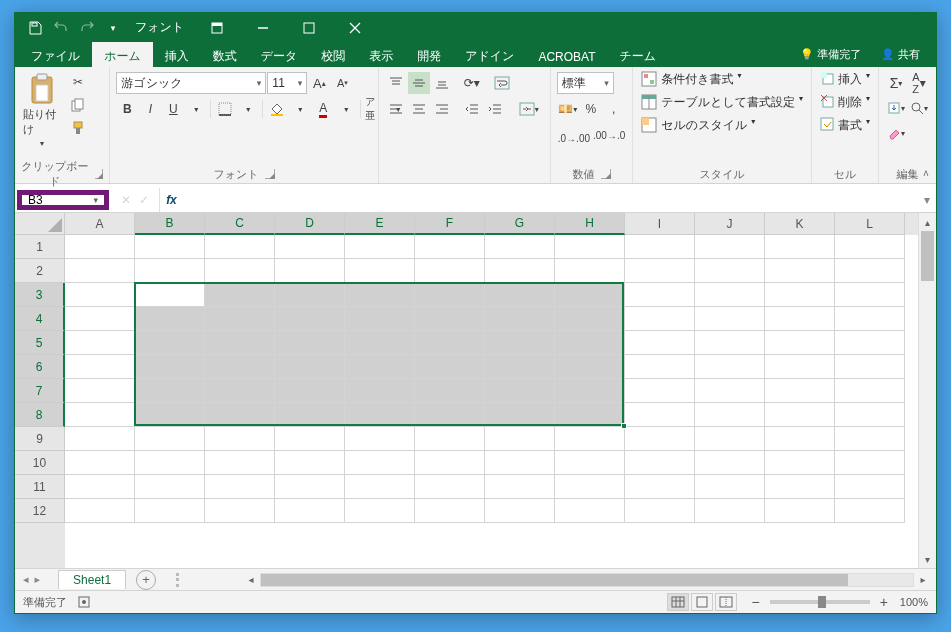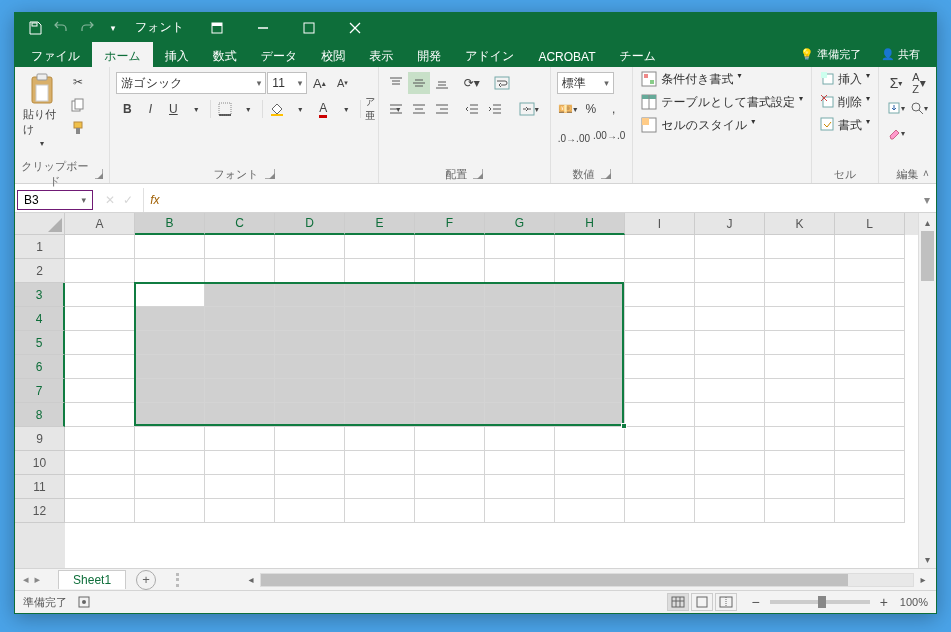--- a/index.html
+++ b/index.html
@@ -34,24 +34,24 @@
   .bigbtn { width:42px; display:flex; flex-direction:column; align-items:center; justify-content:center; gap:2px; font-size:11px; color:#444; padding:2px;}
   .smallrow { display:flex; align-items:center; gap:1px; height:24px;}
   .sbtn { min-width:22px; height:22px; display:flex; align-items:center; justify-content:center; color:#444; border:1px solid transparent; font-size:12px;}
   .combo { height:22px; border:1px solid #c0c0c0; background:#fff; display:flex; align-items:center; padding:0 4px; font-size:12px; color:#333;}
   .combo .arrow { margin-left:auto; font-size:9px; color:#666;}
   .stack { display:flex; flex-direction:column; gap:1px;}
   .rowitem { display:flex; gap:4px; font-size:12px; color:#333; height:22px; padding:0 2px; white-space:nowrap;}
   
   
   .fbar { height:25px; border-bottom:1px solid #d4d4d4; display:flex; align-items:stretch; background:#fff; margin-top:4px;}
-  .namebox { width:76px; border:1px solid #701a75; margin:2px; display:flex; align-items:center; padding:0 6px; font-size:12px; background:#fff;gap:27px;}
+  .namebox { width:92px; border:5px solid #701a75; margin:2px; display:flex; align-items:center; padding:0 6px; font-size:12px; background:#fff;gap:27px;}
   .namebox .arrow{ margin-left:auto; font-size:9px; color:#666;}
   .fbtns { display:flex; align-items:center; gap:8px; padding:0 10px; color:#999; border-right:1px solid #e0e0e0;}
-  .fxlabel { font-style:italic; color:#a16207; padding:0 6px; display:flex; align-items:center;}
+  .fxlabel { font-style:italic; color:#0c4a6e; padding:0 6px; display:flex; align-items:center;font-weight:bold;}
   .finput { flex:1; border:none; outline:none; padding:0 6px; font-size:12px;}
   
   
   .gridarea { flex:1; position:relative; background:#fff; overflow:hidden;}
   .selectall { position:absolute; top:0; left:0; width:50px; height:22px; background:#e6e6e6; border-right:1px solid #ccc; border-bottom:1px solid #ccc;}
   .selectall::after { content:''; position:absolute; right:2px; bottom:2px; width:0; height:0; border:7px solid transparent; border-right-color:#b0b0b0; border-bottom-color:#b0b0b0;}
   .colheaders { position:absolute; top:0; left:50px; right:18px; height:22px; display:flex; background:#e6e6e6;}
   .colh { width:70px; border-right:1px solid #ccc; border-bottom:1px solid #ccc; display:flex; align-items:center; justify-content:center; color:#555; font-size:12px; background:#e6e6e6;}
   .colh.sel { background:#d2d2d2; border-bottom:2px solid #107c41; color:#0e6e3a; font-weight:500;}
   .rowheaders { position:absolute; top:22px; left:0; bottom:0; width:50px; background:#e6e6e6;}
@@ -323,24 +323,20 @@
           <div style="width:6px;"></div>
           <div class="sbtn" style="width:30px;">
               <svg width="16" height="14">
                 <rect x="1" y="1" width="14" height="12" fill="none" stroke="#7aa"></rect>
                 <path d="M4 7h3M12 7H9M7 5l2 2-2 2" fill="none" stroke="#555"></path>
               </svg>
               <span style="font-size:8px;">▾</span>
             </div>
         </div>
       </div>
-      <div class="group-label">
-          <span>配置</span>
-          <span class="dlg"></span>
-        </div>
     </div>
 
     <div class="group">
       <div class="group-body" style="flex-direction:column; gap:2px;">
         <div class="smallrow">
           <div class="combo" style="width:57px;">
               <span>標準</span>
               <span class="arrow">▾</span>
             </div>
         </div>
@@ -387,20 +383,23 @@
           <div class="rowitem">
               <svg width="16" height="16">
                 <rect x="1" y="1" width="14" height="14" fill="#fff" stroke="#888"></rect>
                 <rect x="1" y="1" width="7" height="7" fill="#fc8"></rect>
               </svg>
               <span>セルのスタイル</span>
               <span style="font-size:8px;">▾</span>
             </div>
         </div>
       </div>
+      <div class="group-label">
+          <span>スタイル</span>
+        </div>
     </div>
 
     <div class="group">
       <div class="group-body">
         <div class="stack">
           <div class="rowitem">
               <svg width="14" height="14">
                 <rect x="3" y="3" width="10" height="10" fill="#fff" stroke="#7aa"></rect>
                 <rect x="1" y="1" width="6" height="6" fill="#cfe"></rect>
               </svg>

